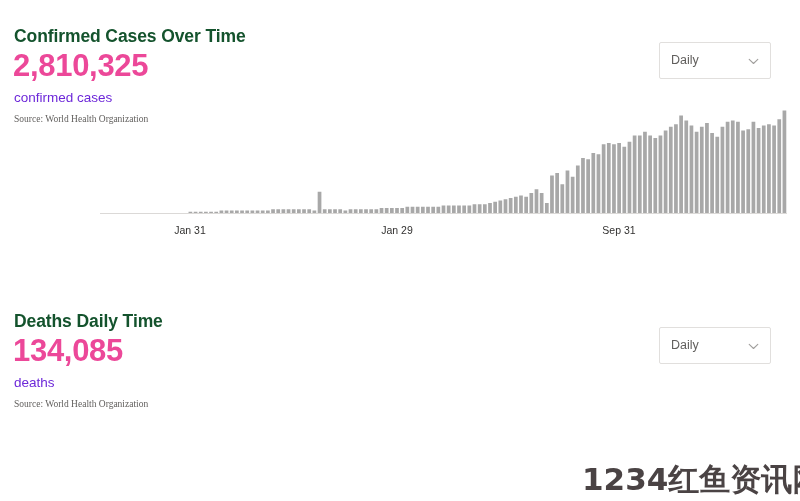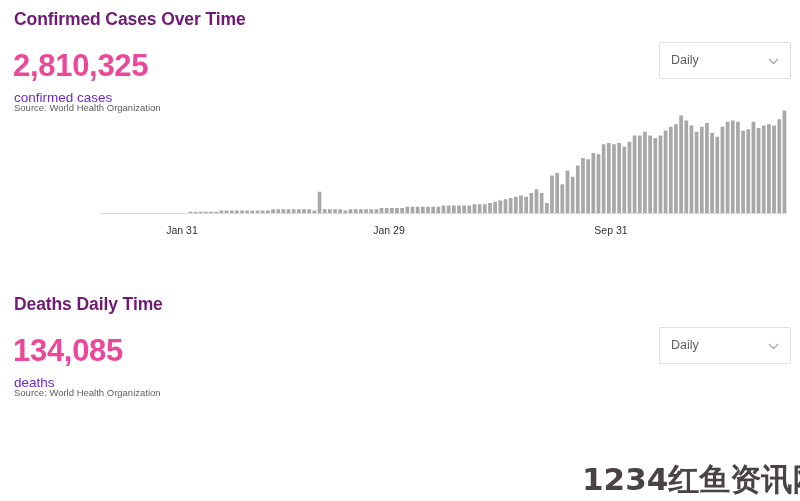--- a/index.html
+++ b/index.html
@@ -9,45 +9,45 @@
     font-family: "Liberation Sans", sans-serif;
     overflow: hidden;
   }
   .page { position: relative; width: 800px; height: 501px; }
 
   .card { position: absolute; left: 0; width: 800px; }
   #card-cases  { top: 0; }
   #card-deaths { top: 285px; }
 
   .card-title {
-    position: absolute; left: 14px; top: 9px;
+    position: absolute; left: 14px; top: 26px;
     font-size: 17.5px; font-weight: bold;
-    color: #701a75; letter-spacing: -0.1px;
+    color: #14532d; letter-spacing: -0.1px;
     white-space: nowrap;
   }
   .big-number {
     position: absolute; left: 13px; top: 48px;
     font-size: 31px; font-weight: bold;
     color: #ec4899; letter-spacing: -0.3px;
     white-space: nowrap;
   }
   .unit-label {
     position: absolute; left: 14px; top: 90px;
     font-size: 13.5px; font-weight: normal;
     color: #6d28d9; white-space: nowrap;
   }
   .source-label {
-    position: absolute; left: 14px; top: 102px;
+    position: absolute; left: 14px; top: 114px;
     font-size: 9.5px; font-weight: normal;
-    color: #605e5c; white-space: nowrap;
+    color: #605e5c; white-space: nowrap; font-family: Liberation Serif, serif;
   }
 
   .dropdown {
     position: absolute; left: 659px; top: 42px;
-    width: 132px; height: 37px;
+    width: 112px; height: 37px;
     background: #ffffff;
     border: 1px solid #e1dfdd;
     border-radius: 2px;
     cursor: pointer;
   }
   .dropdown-value {
     position: absolute; left: 11px; top: 10px;
     font-size: 12.5px; color: #605e5c;
     white-space: nowrap;
   }
@@ -55,21 +55,21 @@
     position: absolute; right: 11px; top: 13px;
     width: 11px; height: 11px;
   }
   .dropdown-chevron svg { display: block; }
 
   .chart { position: absolute; left: 0; }
   #chart-cases  { top: 80px;  width: 800px; height: 135px; }
 
   .chart svg { display: block; }
 
-  .axis-labels { position: absolute; left: 0; width: 720px; height: 16px; }
+  .axis-labels { position: absolute; left: 8px; width: 720px; height: 16px; }
   #axis-cases { top: 224px; }
   .axis-tick {
     position: absolute;
     font-size: 10.5px; color: #323130;
     white-space: nowrap; transform: translateX(-50%);
   }
 
   .watermark {
     position: absolute;
     left: 582px; top: 459px;

